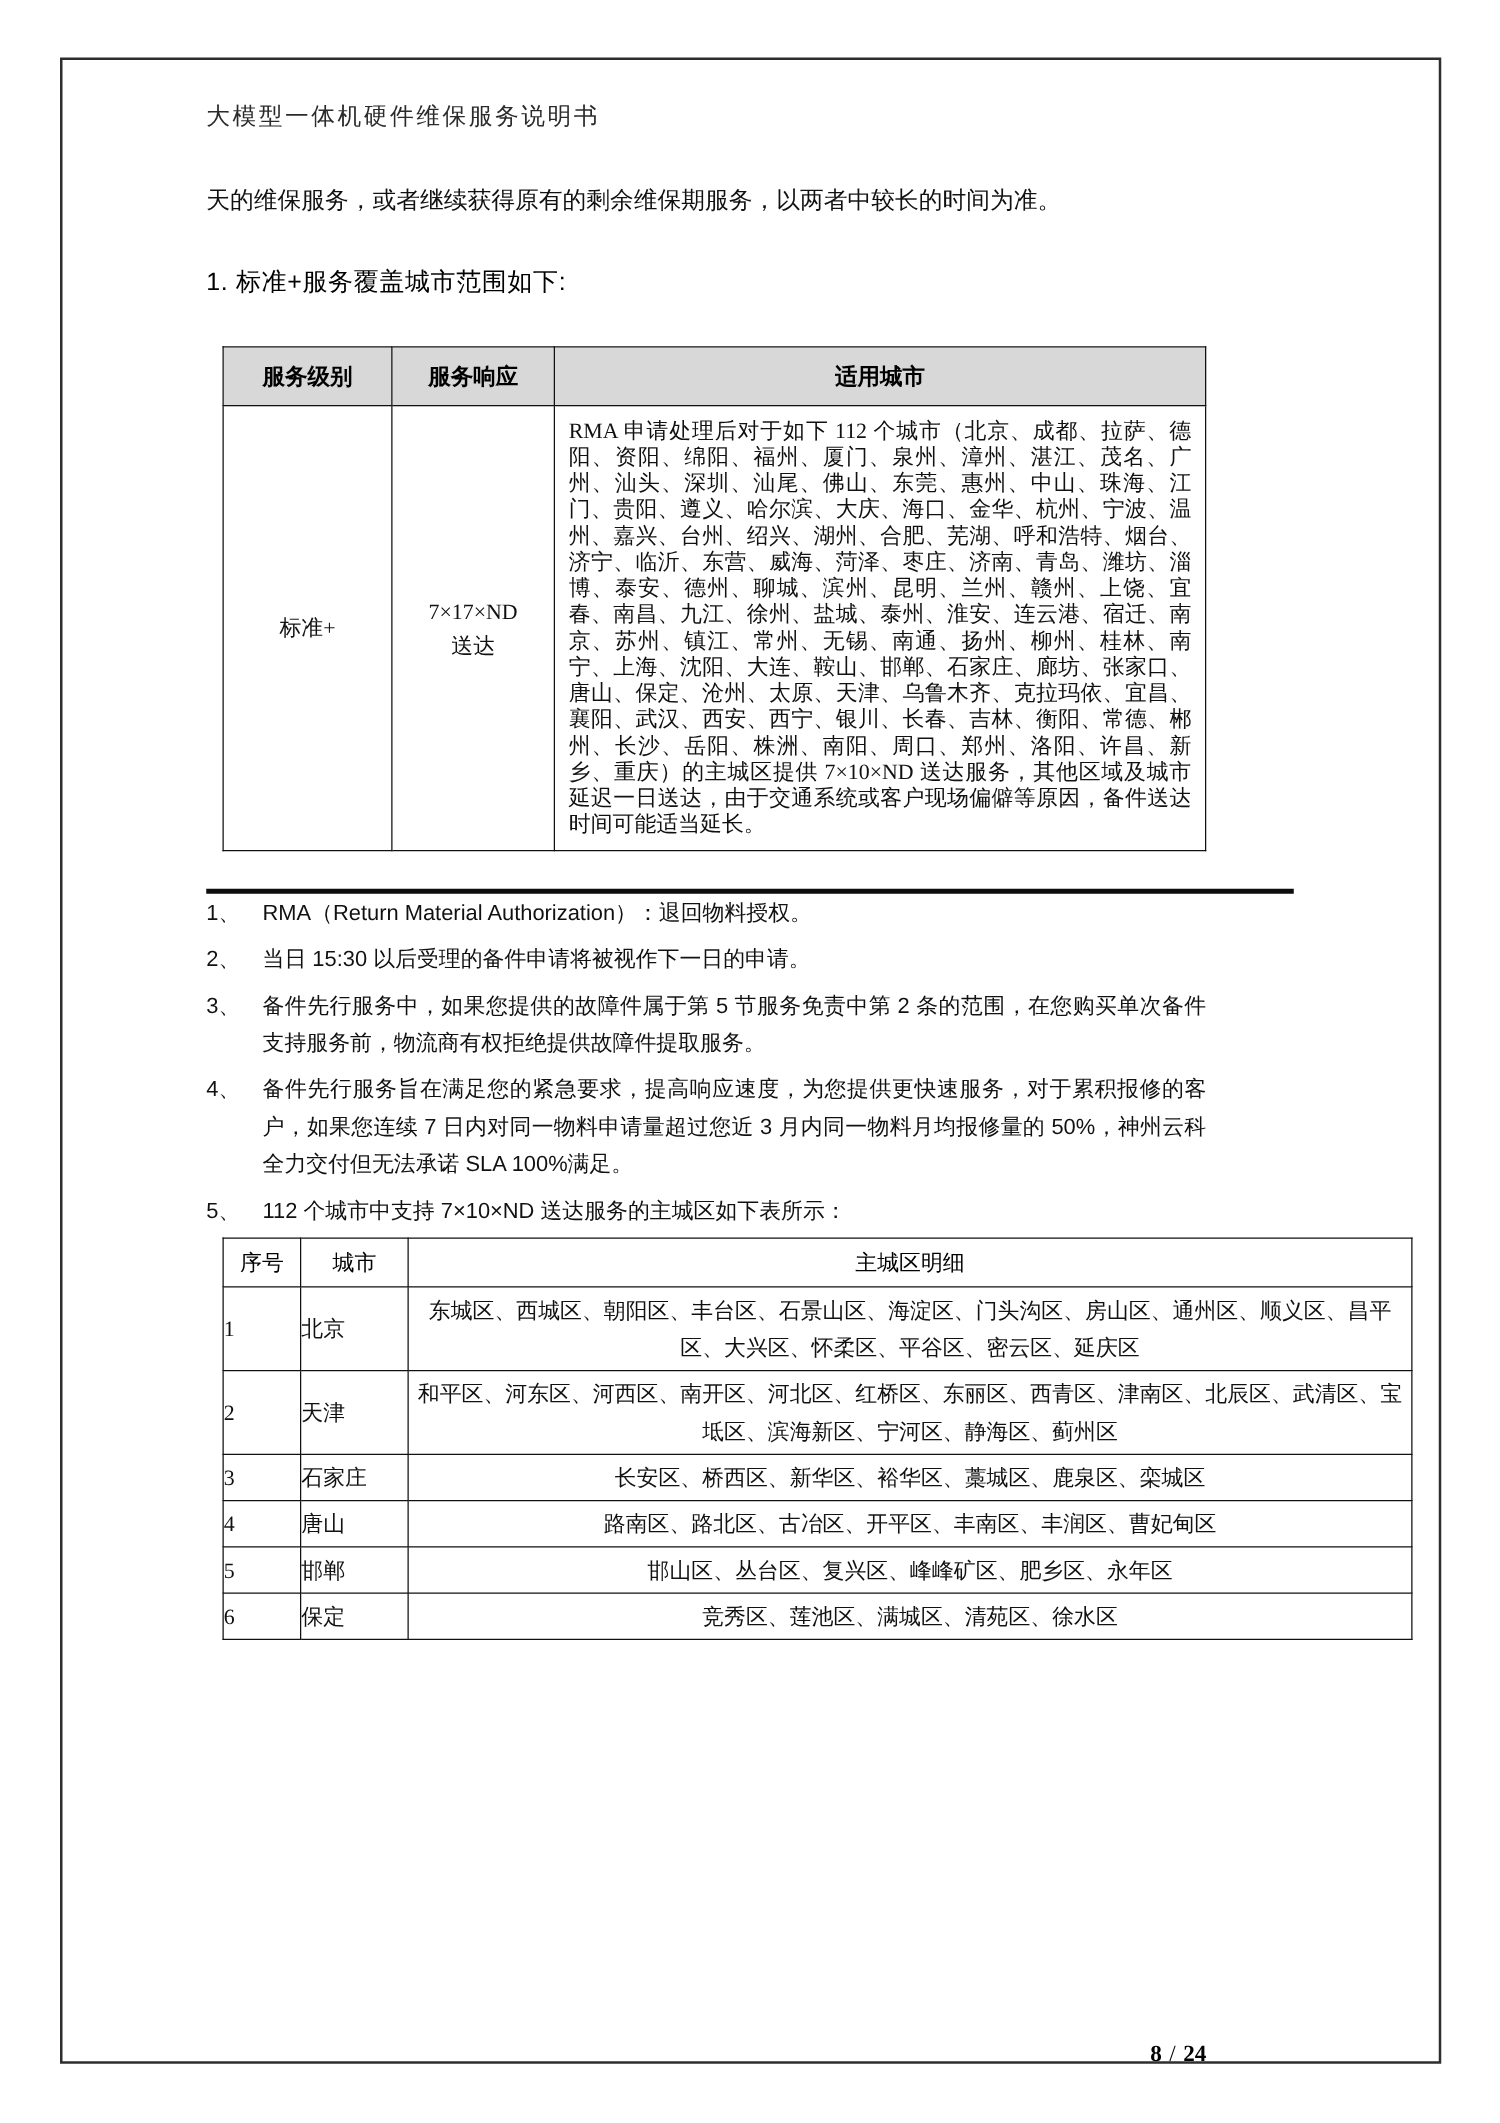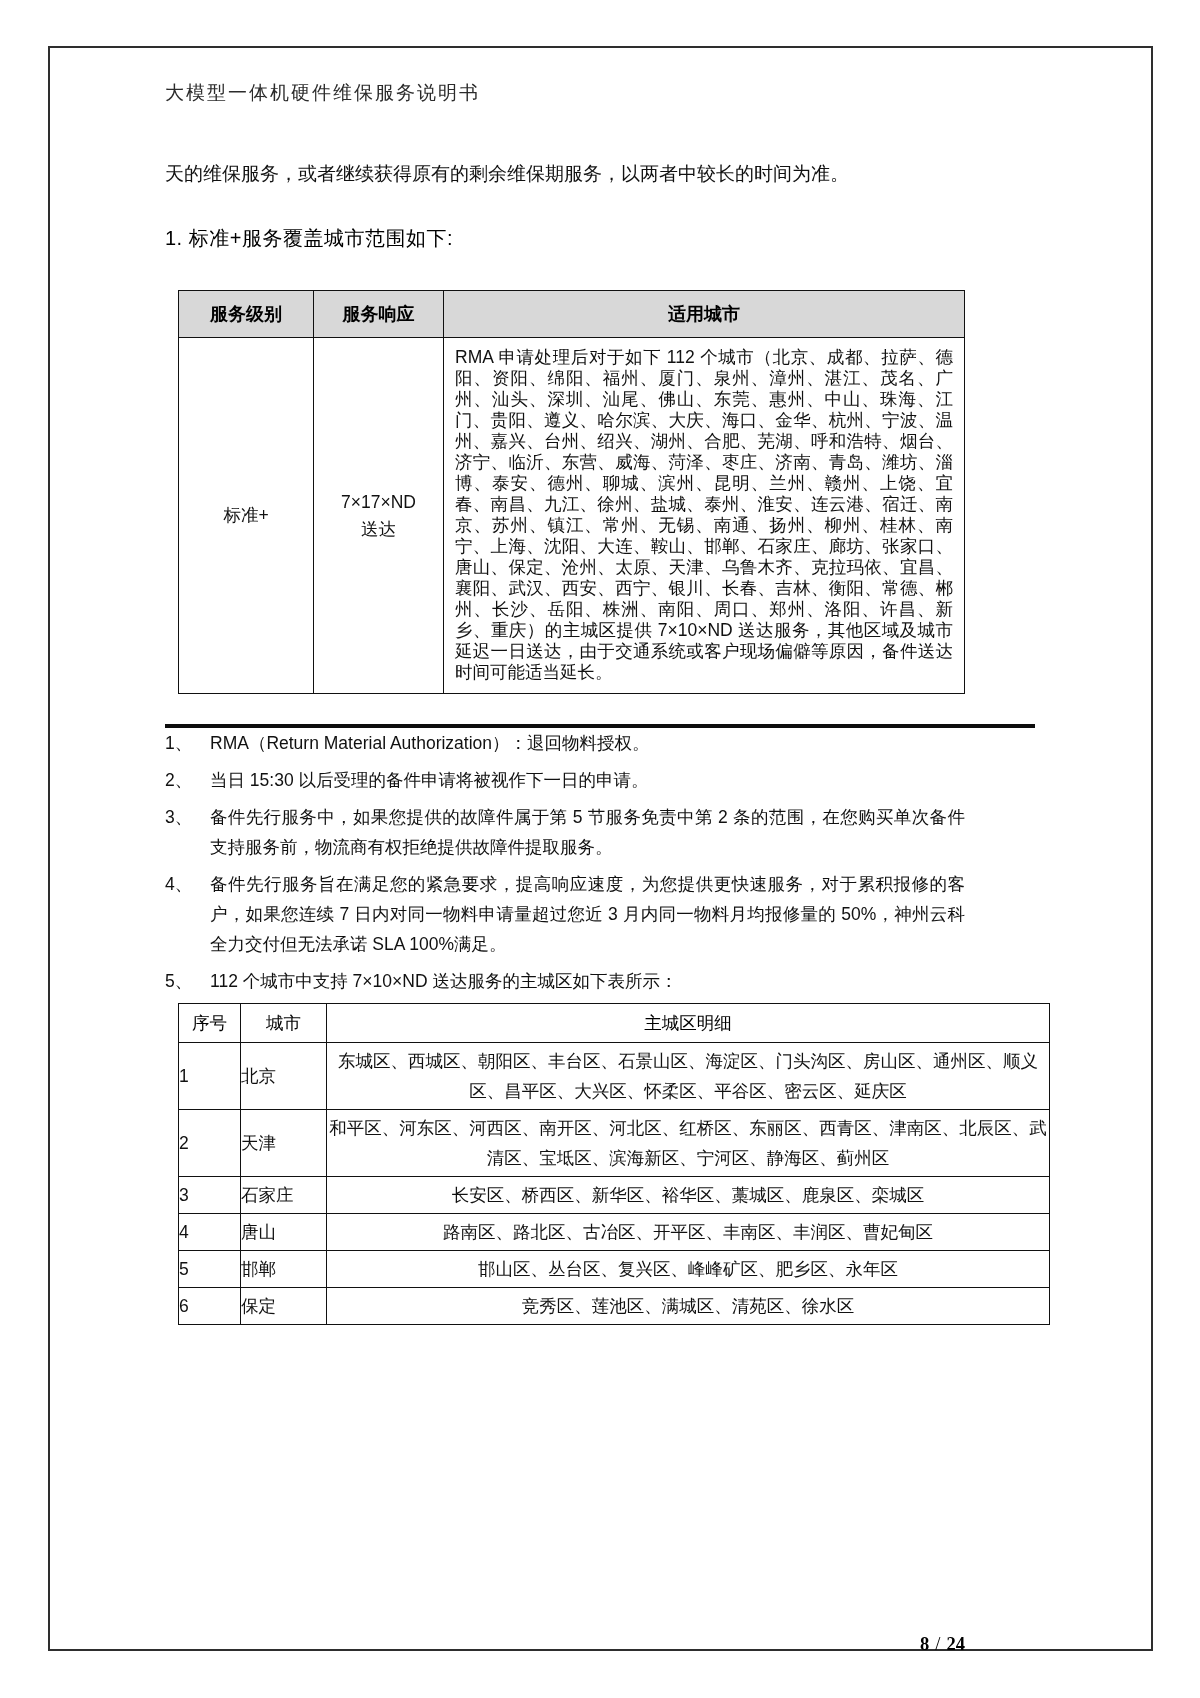--- a/index.html
+++ b/index.html
@@ -11,29 +11,29 @@
   .page-border{
     position:absolute;left:48px;top:46px;width:1101px;height:1601px;
     border:2px solid #2e2e2e;pointer-events:none;
   }
   .header-title{
     position:absolute;top:80px;left:165px;width:792px;
     font-family:"Liberation Serif", serif;
     font-size:19px;color:#2b2b2b;letter-spacing:2px;
   }
   .content{
-    position:absolute;left:165px;top:148px;width:800px;margin-top:13px;
+    position:absolute;left:165px;top:148px;width:800px;
   }
   .para{font-size:19px;line-height:26px;margin:0 0 0 0;color:#111;}
   .para.p1{margin-bottom:38px;}
   .para.p2{text-indent:2em;margin-bottom:50px;}
   .section-heading{
     font-size:20px;font-weight:normal;color:#000;margin:0 0 38px 0;letter-spacing:0.5px;
   }
-  table{border-collapse:collapse;}
+  table{border-collapse:collapse;font-family:Liberation Serif, serif;}
   .svc-table{margin-left:13px;width:786px;table-layout:fixed;}
   .svc-table th,.svc-table td{border:1.6px solid #111;}
   .svc-table th{
     background:#d8d8d8;font-size:18px;font-weight:bold;height:44px;
     text-align:center;vertical-align:middle;color:#000;
   }
   .svc-table td{vertical-align:middle;font-size:17.5px;color:#111;}
   .svc-level,.svc-response{text-align:center;line-height:27px;}
   .svc-cities{
     padding:9px 11px 10px 11px;line-height:21px;
@@ -42,21 +42,21 @@
   .divider{
     margin:30px 0 0 0;width:870px;height:4px;background:#0d0d0d;
   }
   .notes-label{font-size:18px;font-weight:bold;margin:20px 0 14px 0;color:#000;}
   .note-item{
     display:grid;grid-template-columns:45px 1fr;column-gap:0;
     font-size:17.5px;line-height:30px;margin-bottom:7px;color:#111;
   }
   .note-num{white-space:nowrap;}
   .note-text{text-align:justify;text-justify:inter-ideograph;}
-  .city-table{margin:6px 0 0 13px;width:872px;table-layout:fixed;}
+  .city-table{margin:6px 0 0 13px;width:952px;table-layout:fixed;}
   .city-table th,.city-table td{border:1.6px solid #111;font-weight:normal;}
   .city-table th{
     font-size:17.5px;height:36px;text-align:center;vertical-align:middle;color:#000;
   }
   .city-table td{
     font-size:17.5px;line-height:30px;vertical-align:middle;color:#111;padding:3px 0;
   }
   .col-no{width:62px;}
   .col-city{width:86px;}
   .cell-no{padding-left:12px;}

